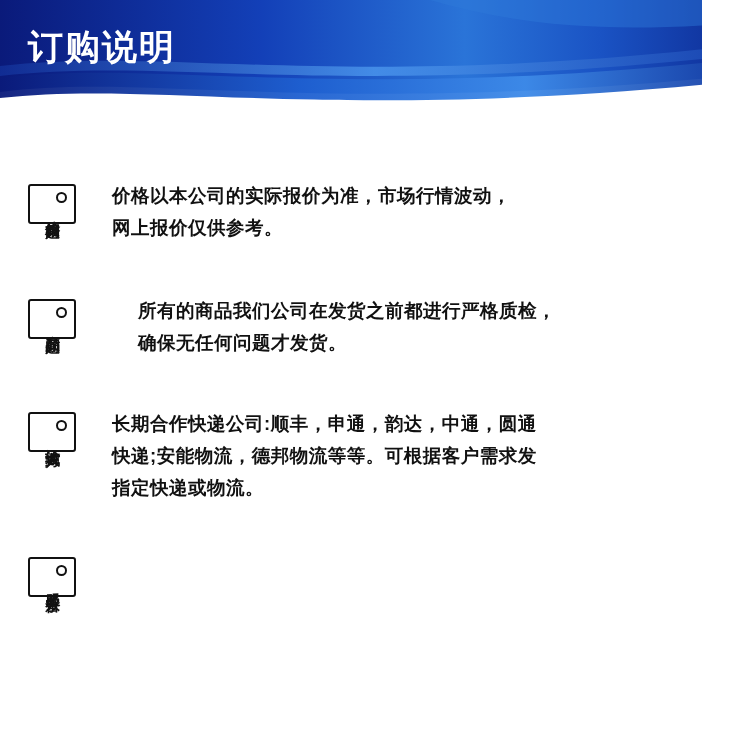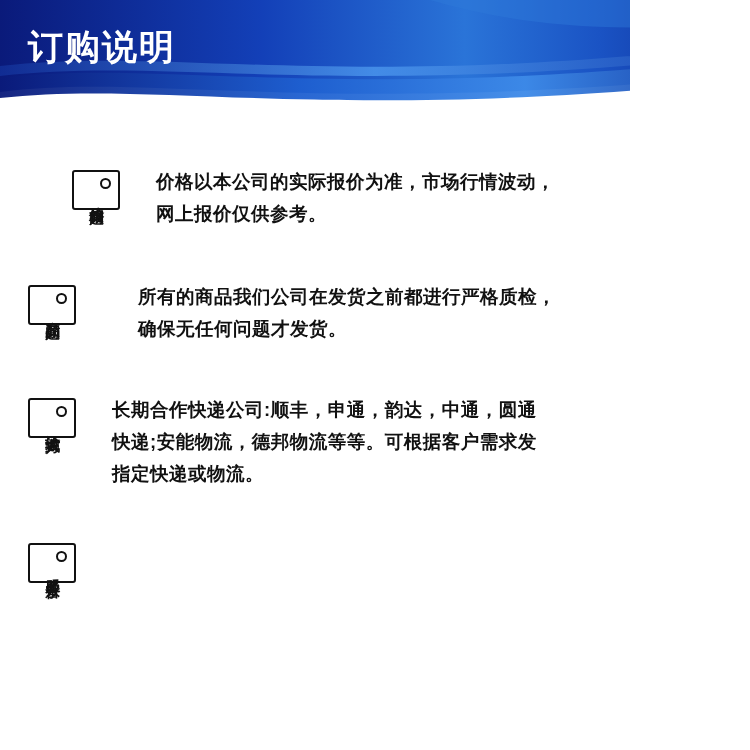--- a/index.html
+++ b/index.html
@@ -17,21 +17,21 @@
   .page {
     position: relative;
     width: 750px;
     height: 750px;
     background: #ffffff;
   }
 
   
   .banner {
     position: relative;
-    width: 630px;
+    width: 702px;
     height: 122px;
     overflow: hidden;
     background: #0a1f8f;
     text-align: right;
   }
   .banner-svg {
     position: absolute;
     top: 0;
     left: 0;
     width: 750px;
@@ -111,21 +111,21 @@
     margin-right: 28px;
     font-size: 18.5px;
     font-weight: bold;
     color: #111111;
     line-height: 1.75;
     letter-spacing: 0.5px;
     font-family: "Liberation Sans", sans-serif;
     white-space: pre-line;
   }
 
-  .row-1 { margin-top: 26px; padding-left: 44px; }
+  .row-1 { margin-top: 40px; }
   .row-2 { margin-top: 50px; gap: 26px; }
   .row-3 { margin-top: 48px; }
   .row-4 { margin-top: 48px; }
 
   
   .watermark {
     position: absolute;
     top: 300px;
     left: 0;
     width: 750px;

